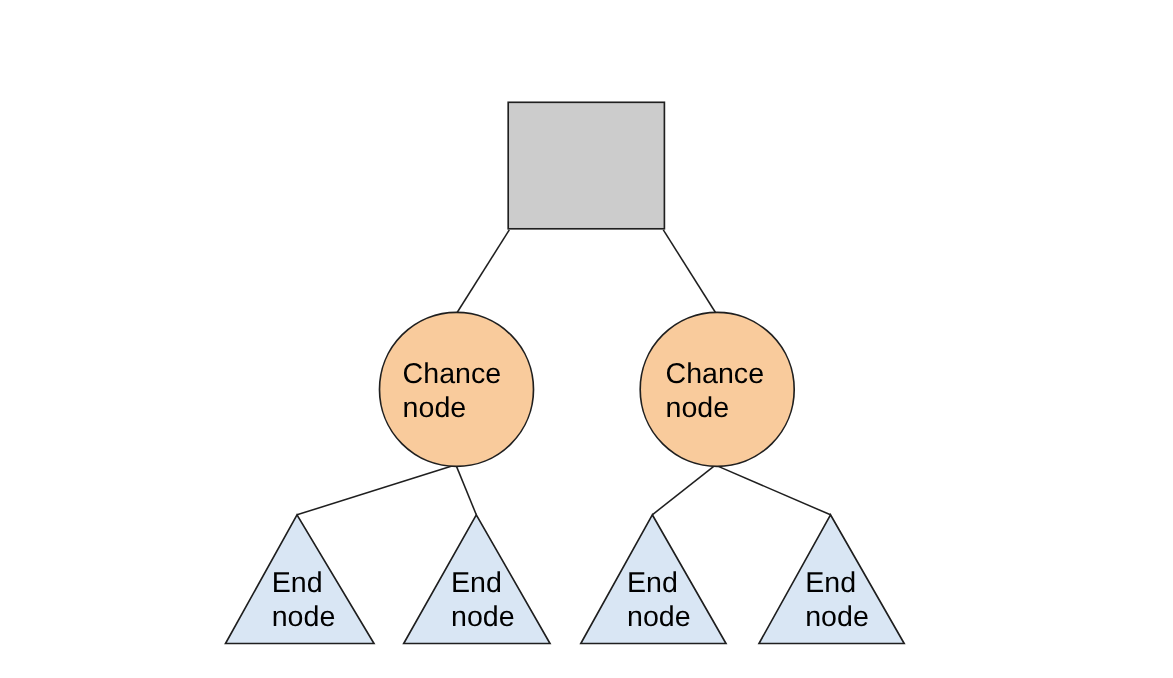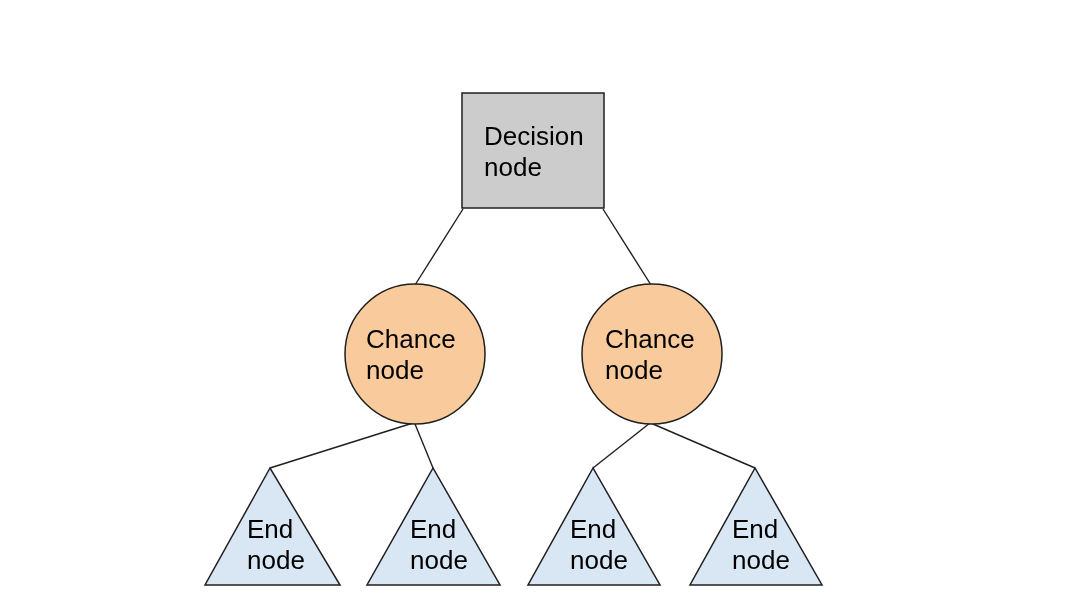--- a/index.html
+++ b/index.html
@@ -58,21 +58,20 @@
 
     <circle class="shape" cx="415" cy="354" r="70" fill="#f9cb9c"></circle>
     <circle class="shape" cx="652" cy="354" r="70" fill="#f9cb9c"></circle>
 
     <polygon class="shape" points="270,468 205,585 340,585" fill="#d9e6f4"></polygon>
     <polygon class="shape" points="433,468 367,585 500,585" fill="#d9e6f4"></polygon>
     <polygon class="shape" points="593,468 528,585 660,585" fill="#d9e6f4"></polygon>
     <polygon class="shape" points="755,468 690,585 822,585" fill="#d9e6f4"></polygon>
   </svg>
 
-  <div class="label" style="left:484px; top:121px; width:112px;">Decision node</div>
 
   <div class="label" style="left:366px; top:324px; width:100px;">Chance node</div>
 
   <div class="label" style="left:605px; top:324px; width:100px;">Chance node</div>
 
   <div class="label" style="left:247px; top:514px; width:64px;">End node</div>
 
   <div class="label" style="left:410px; top:514px; width:64px;">End node</div>
 
   <div class="label" style="left:570px; top:514px; width:64px;">End node</div>

